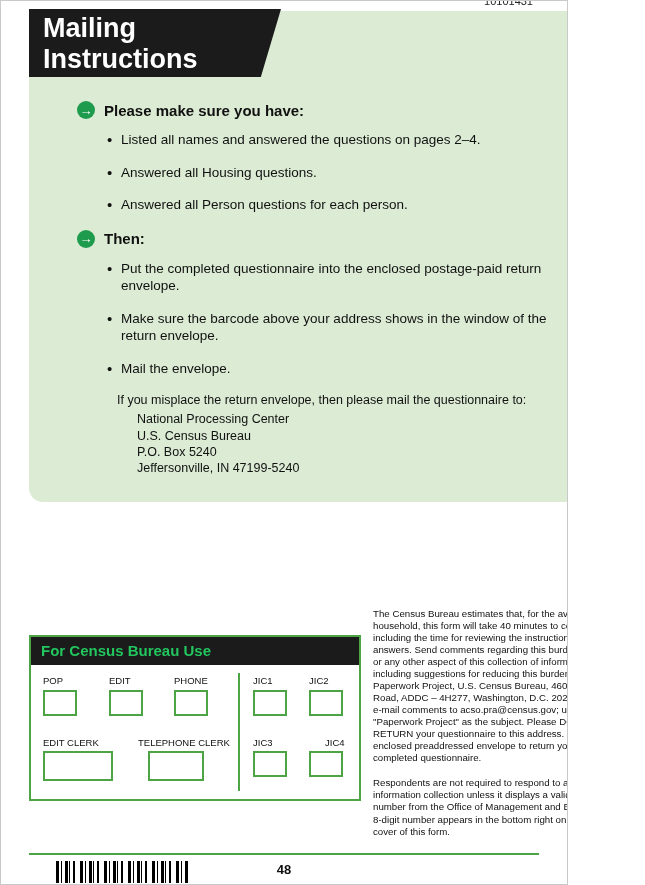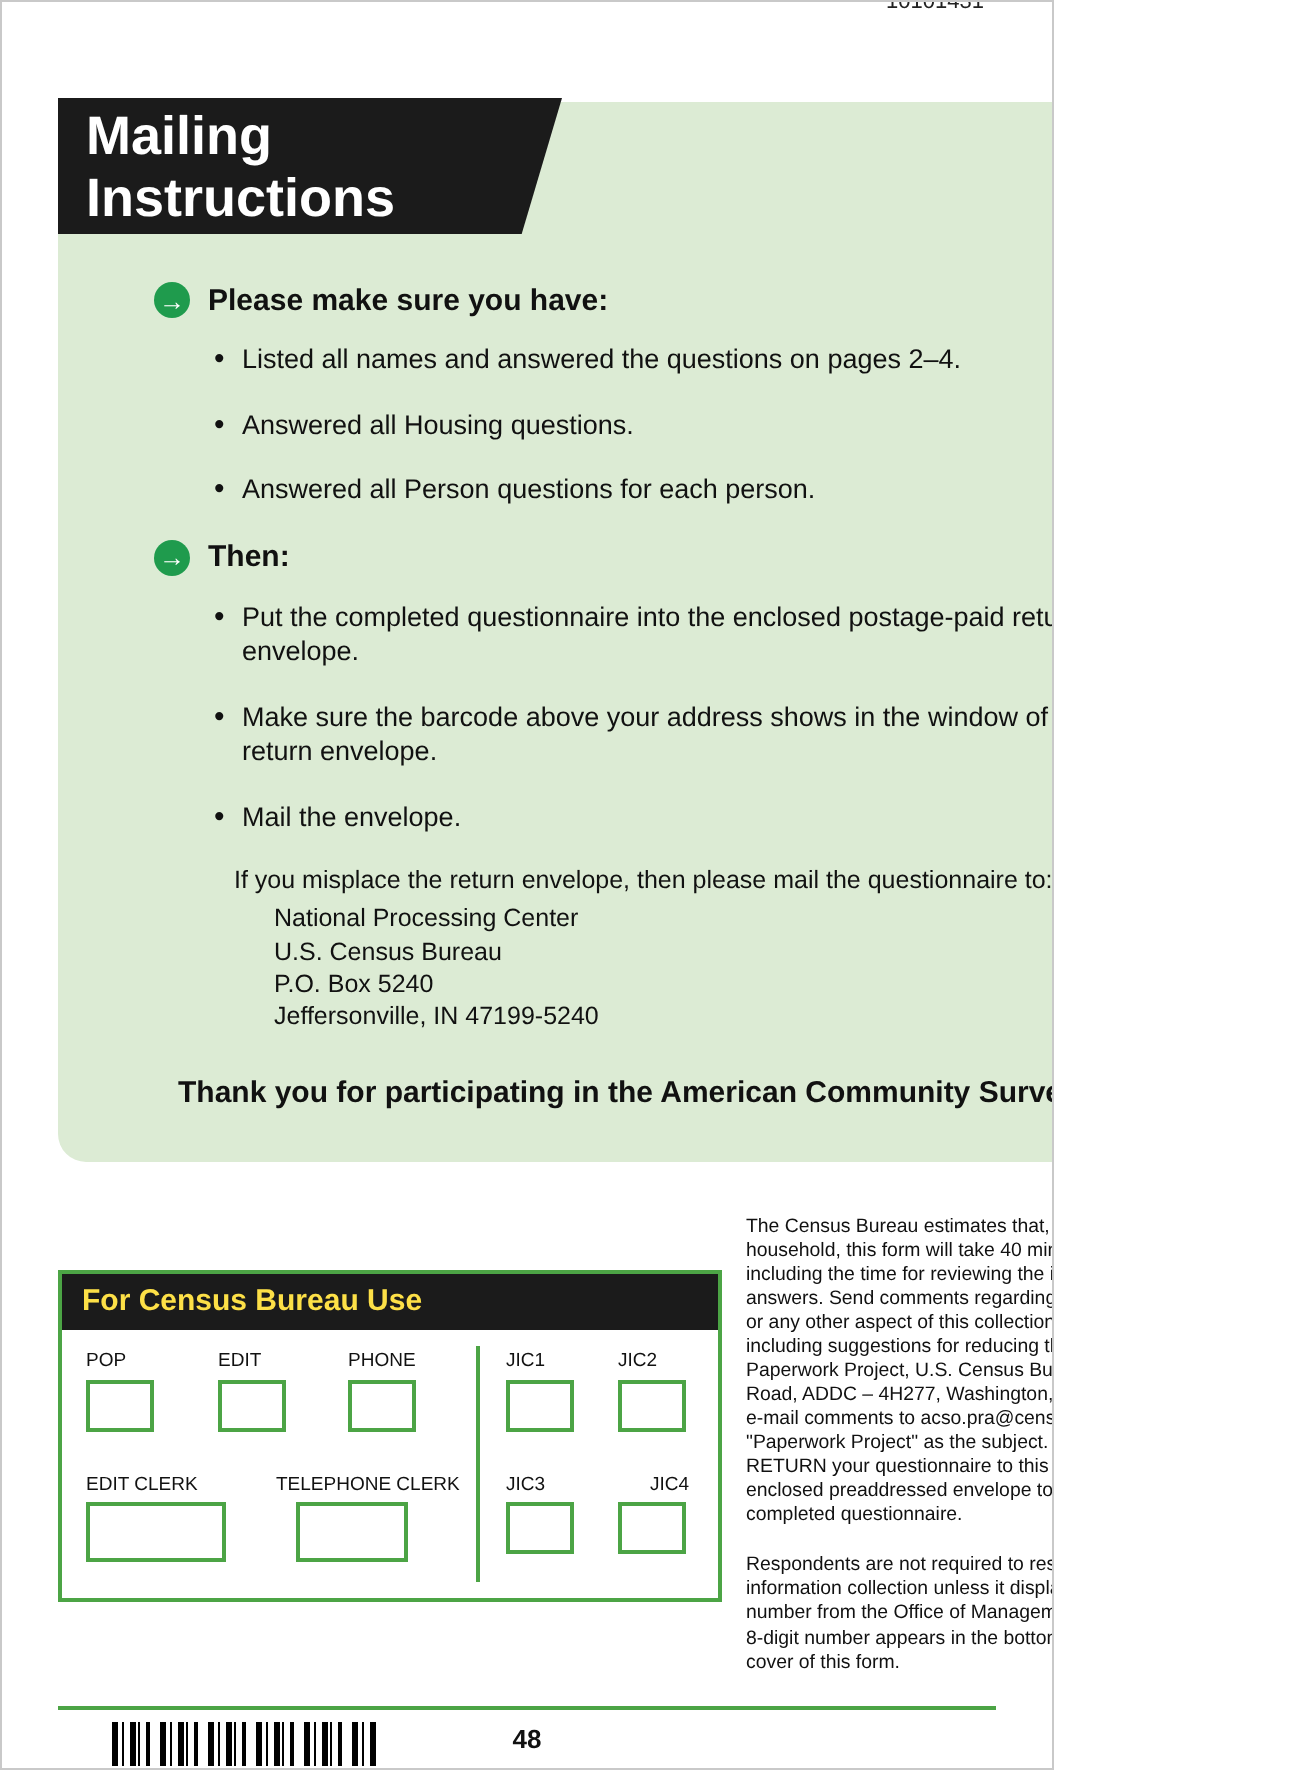--- a/index.html
+++ b/index.html
@@ -5,40 +5,39 @@
   :root{
     --green:#4ca445;
     --green-dark:#1f9b4d;
     --light-green:#dcebd4;
     --ink:#111;
     --banner:#1b1b1b;
   }
   html,body{margin:0;padding:0;background:#fff;}
   .page{
     position:relative;
-    width:527px;height:885px;
+    width:568px;height:885px;
     box-sizing:border-box;
     border:1px solid #c9c9c9;
     background:#fff;
     overflow:hidden;
     font-family:"Liberation Sans", sans-serif;
     color:var(--ink);
   }
   .doc-number{
     position:absolute; top:-6px; right:34px;
     font-size:11px; color:#222;
   }
   
   .green-box{
     position:absolute; left:28px; top:10px; width:589px;
     background:var(--light-green);
     border-radius:14px;
     padding:90px 24px 26px 24px;
     box-sizing:border-box;
-    margin-top:40px;
   }
   .banner{
     position:absolute; left:0; top:-2px;
     width:252px; height:68px;
     background:var(--banner);
     clip-path:polygon(0 0, 100% 0, 92% 100%, 0 100%);
     color:#fff; font-weight:bold;
     font-size:27px; line-height:1.15;
     padding:4px 0 0 14px;
     box-sizing:border-box;
@@ -61,21 +60,21 @@
   }
   .misplace-note{margin:4px 0 4px 64px; font-size:12.5px;}
   .mailing-address{margin:2px 0 0 84px; font-size:12.5px; line-height:1.3;}
   .thank-you{margin:22px 0 0 36px; font-weight:bold; font-size:15px;}
   
   .census-box{
     position:absolute; left:28px; top:634px; width:332px; height:166px;
     border:2px solid var(--green); box-sizing:border-box; background:#fff;
   }
   .census-header{
-    background:var(--banner); color:#fde047; font-weight:bold;
+    background:var(--banner); color:#22c55e; font-weight:bold;
     font-size:15px; height:28px; line-height:28px; padding-left:10px;
   }
   .census-fields{position:relative; height:132px;}
   .cf-label{position:absolute; font-size:9.5px; color:#111;}
   .cf-box{
     position:absolute; width:30px; height:22px;
     border:2px solid var(--green); background:#fff; box-sizing:content-box;
   }
   .cf-divider{
     position:absolute; left:207px; top:8px; height:118px; width:0;
@@ -139,21 +138,20 @@
     </ul>
 
     <div class="misplace-note">If you misplace the return envelope, then please mail the questionnaire to:</div>
     <div class="mailing-address">
       <div>National Processing Center</div>
       <div>U.S. Census Bureau</div>
       <div>P.O. Box 5240</div>
       <div>Jeffersonville, IN 47199-5240</div>
     </div>
 
-    <div class="thank-you">Thank you for participating in the American Community Survey.</div>
   </div>
 
   <div class="census-box">
     <div class="census-header">For Census Bureau Use</div>
     <div class="census-fields">
       <span class="cf-label" style="left:12px;top:10px;">POP</span>
       <span class="cf-label" style="left:78px;top:10px;">EDIT</span>
       <span class="cf-label" style="left:143px;top:10px;">PHONE</span>
       <span class="cf-label" style="left:222px;top:10px;">JIC1</span>
       <span class="cf-label" style="left:278px;top:10px;">JIC2</span>

